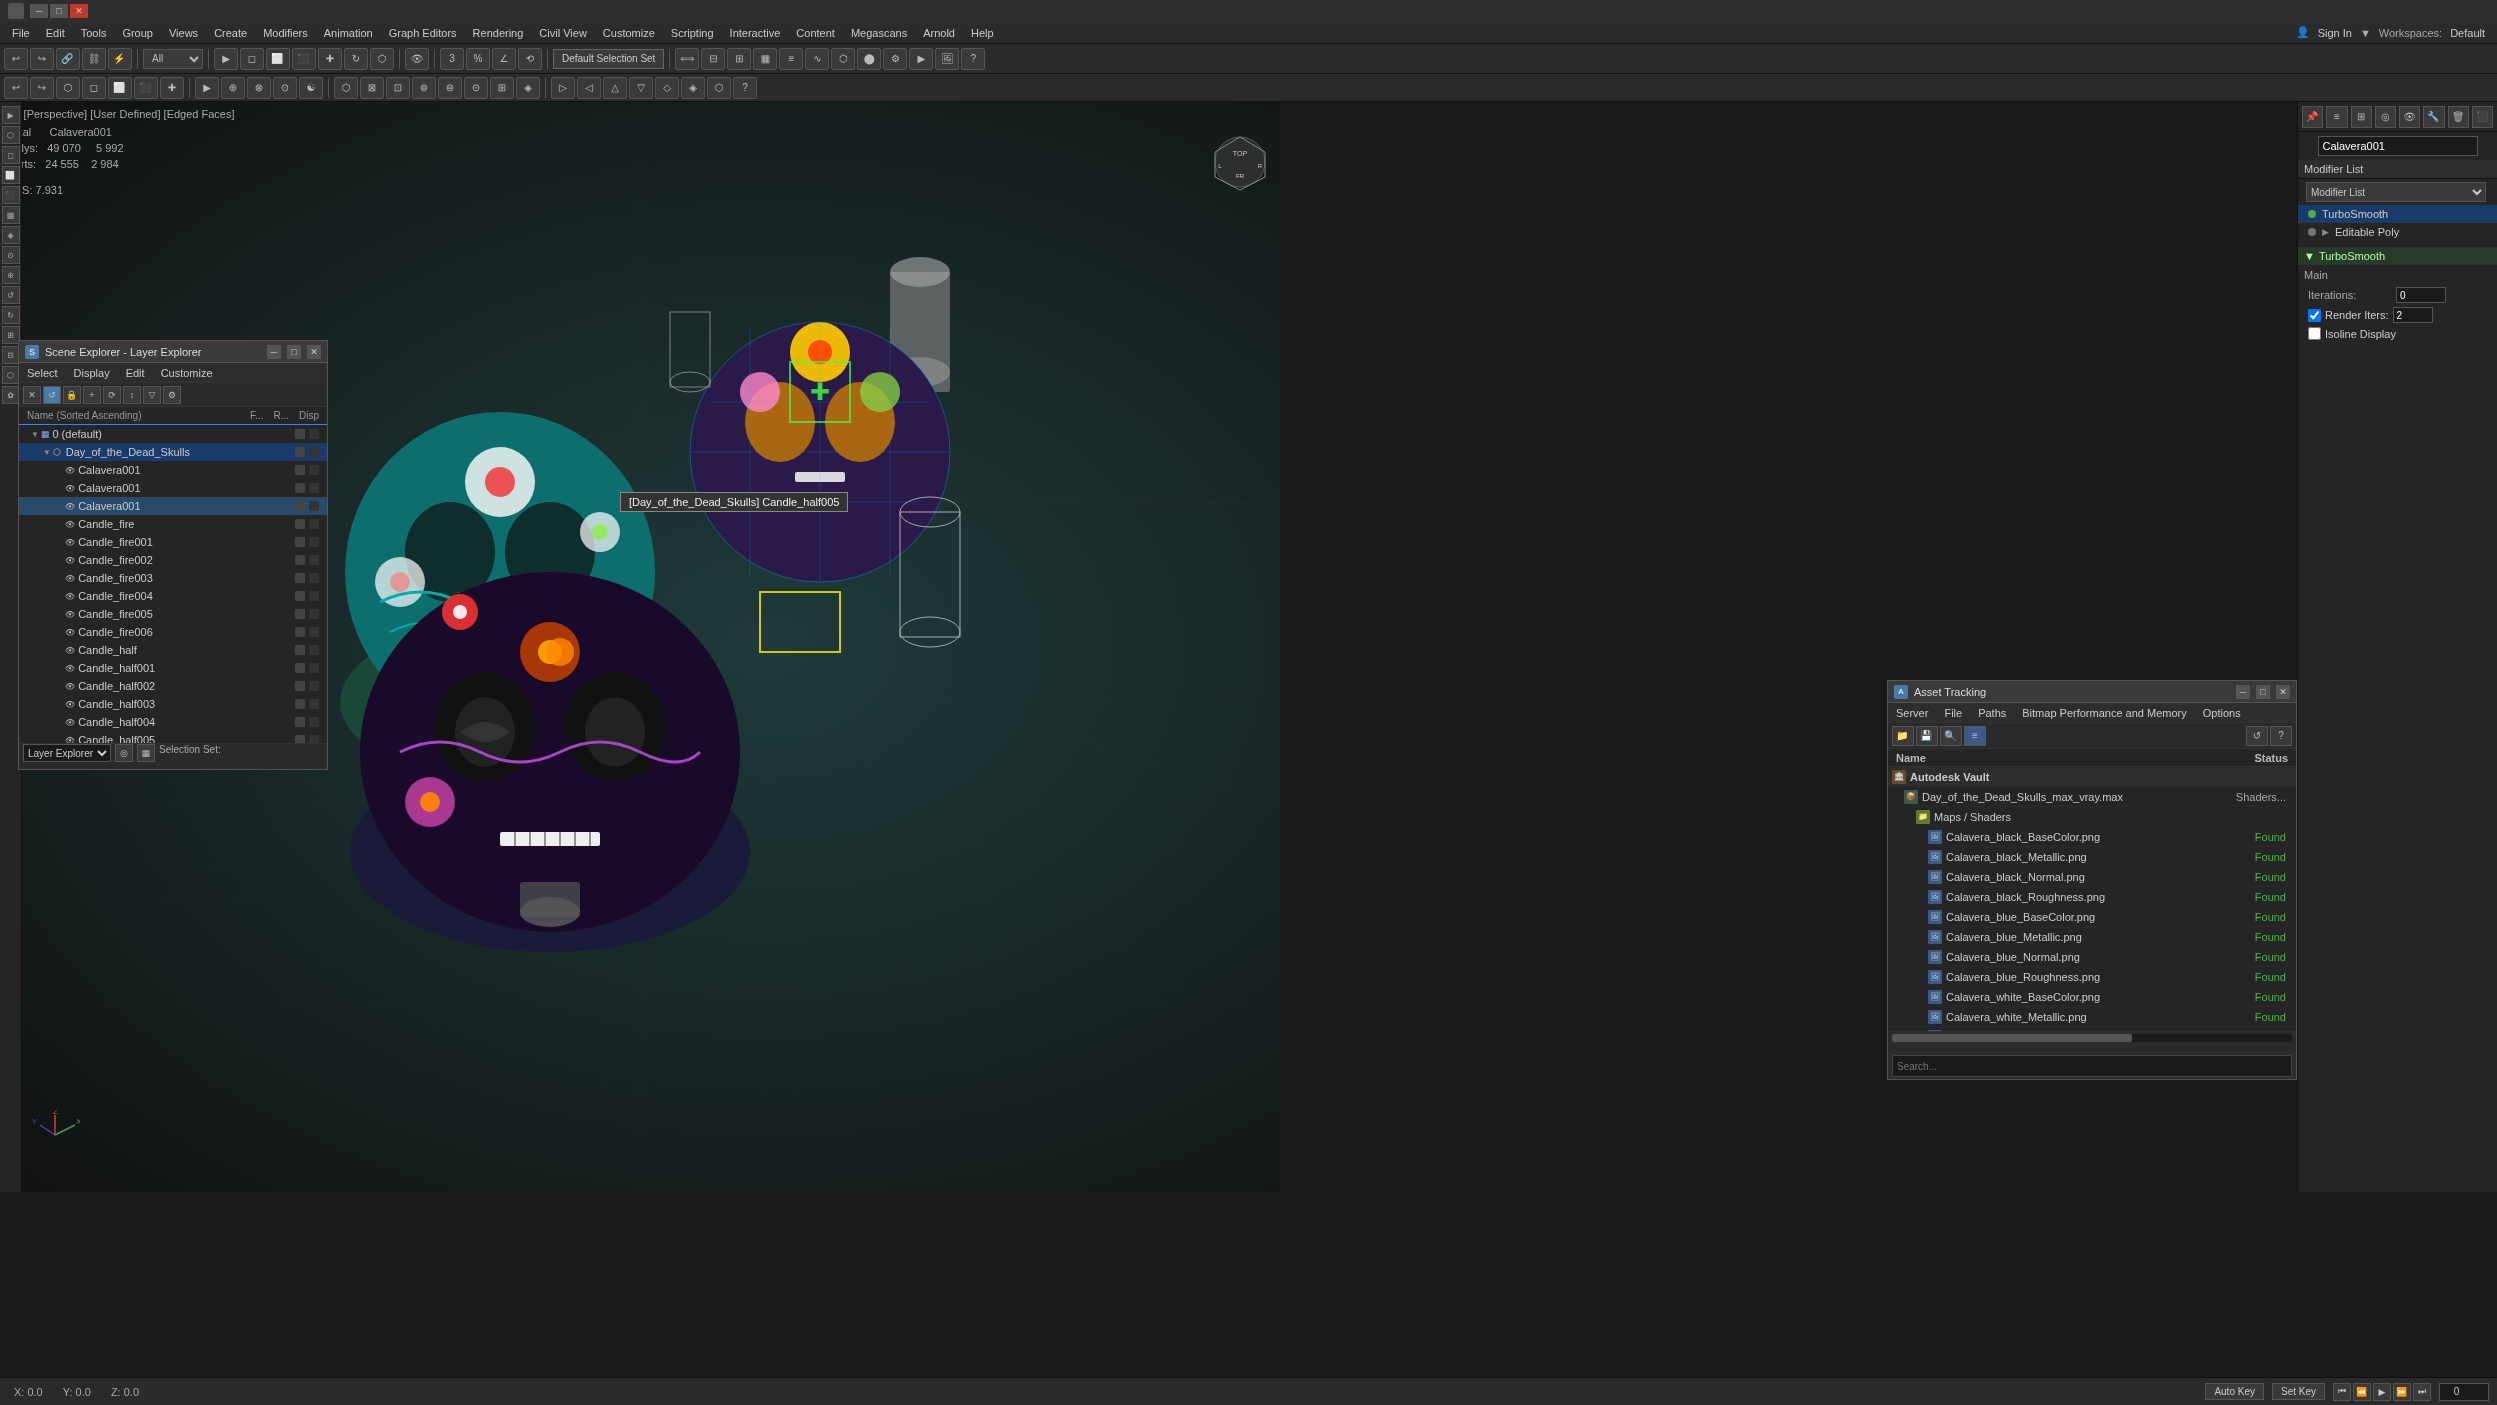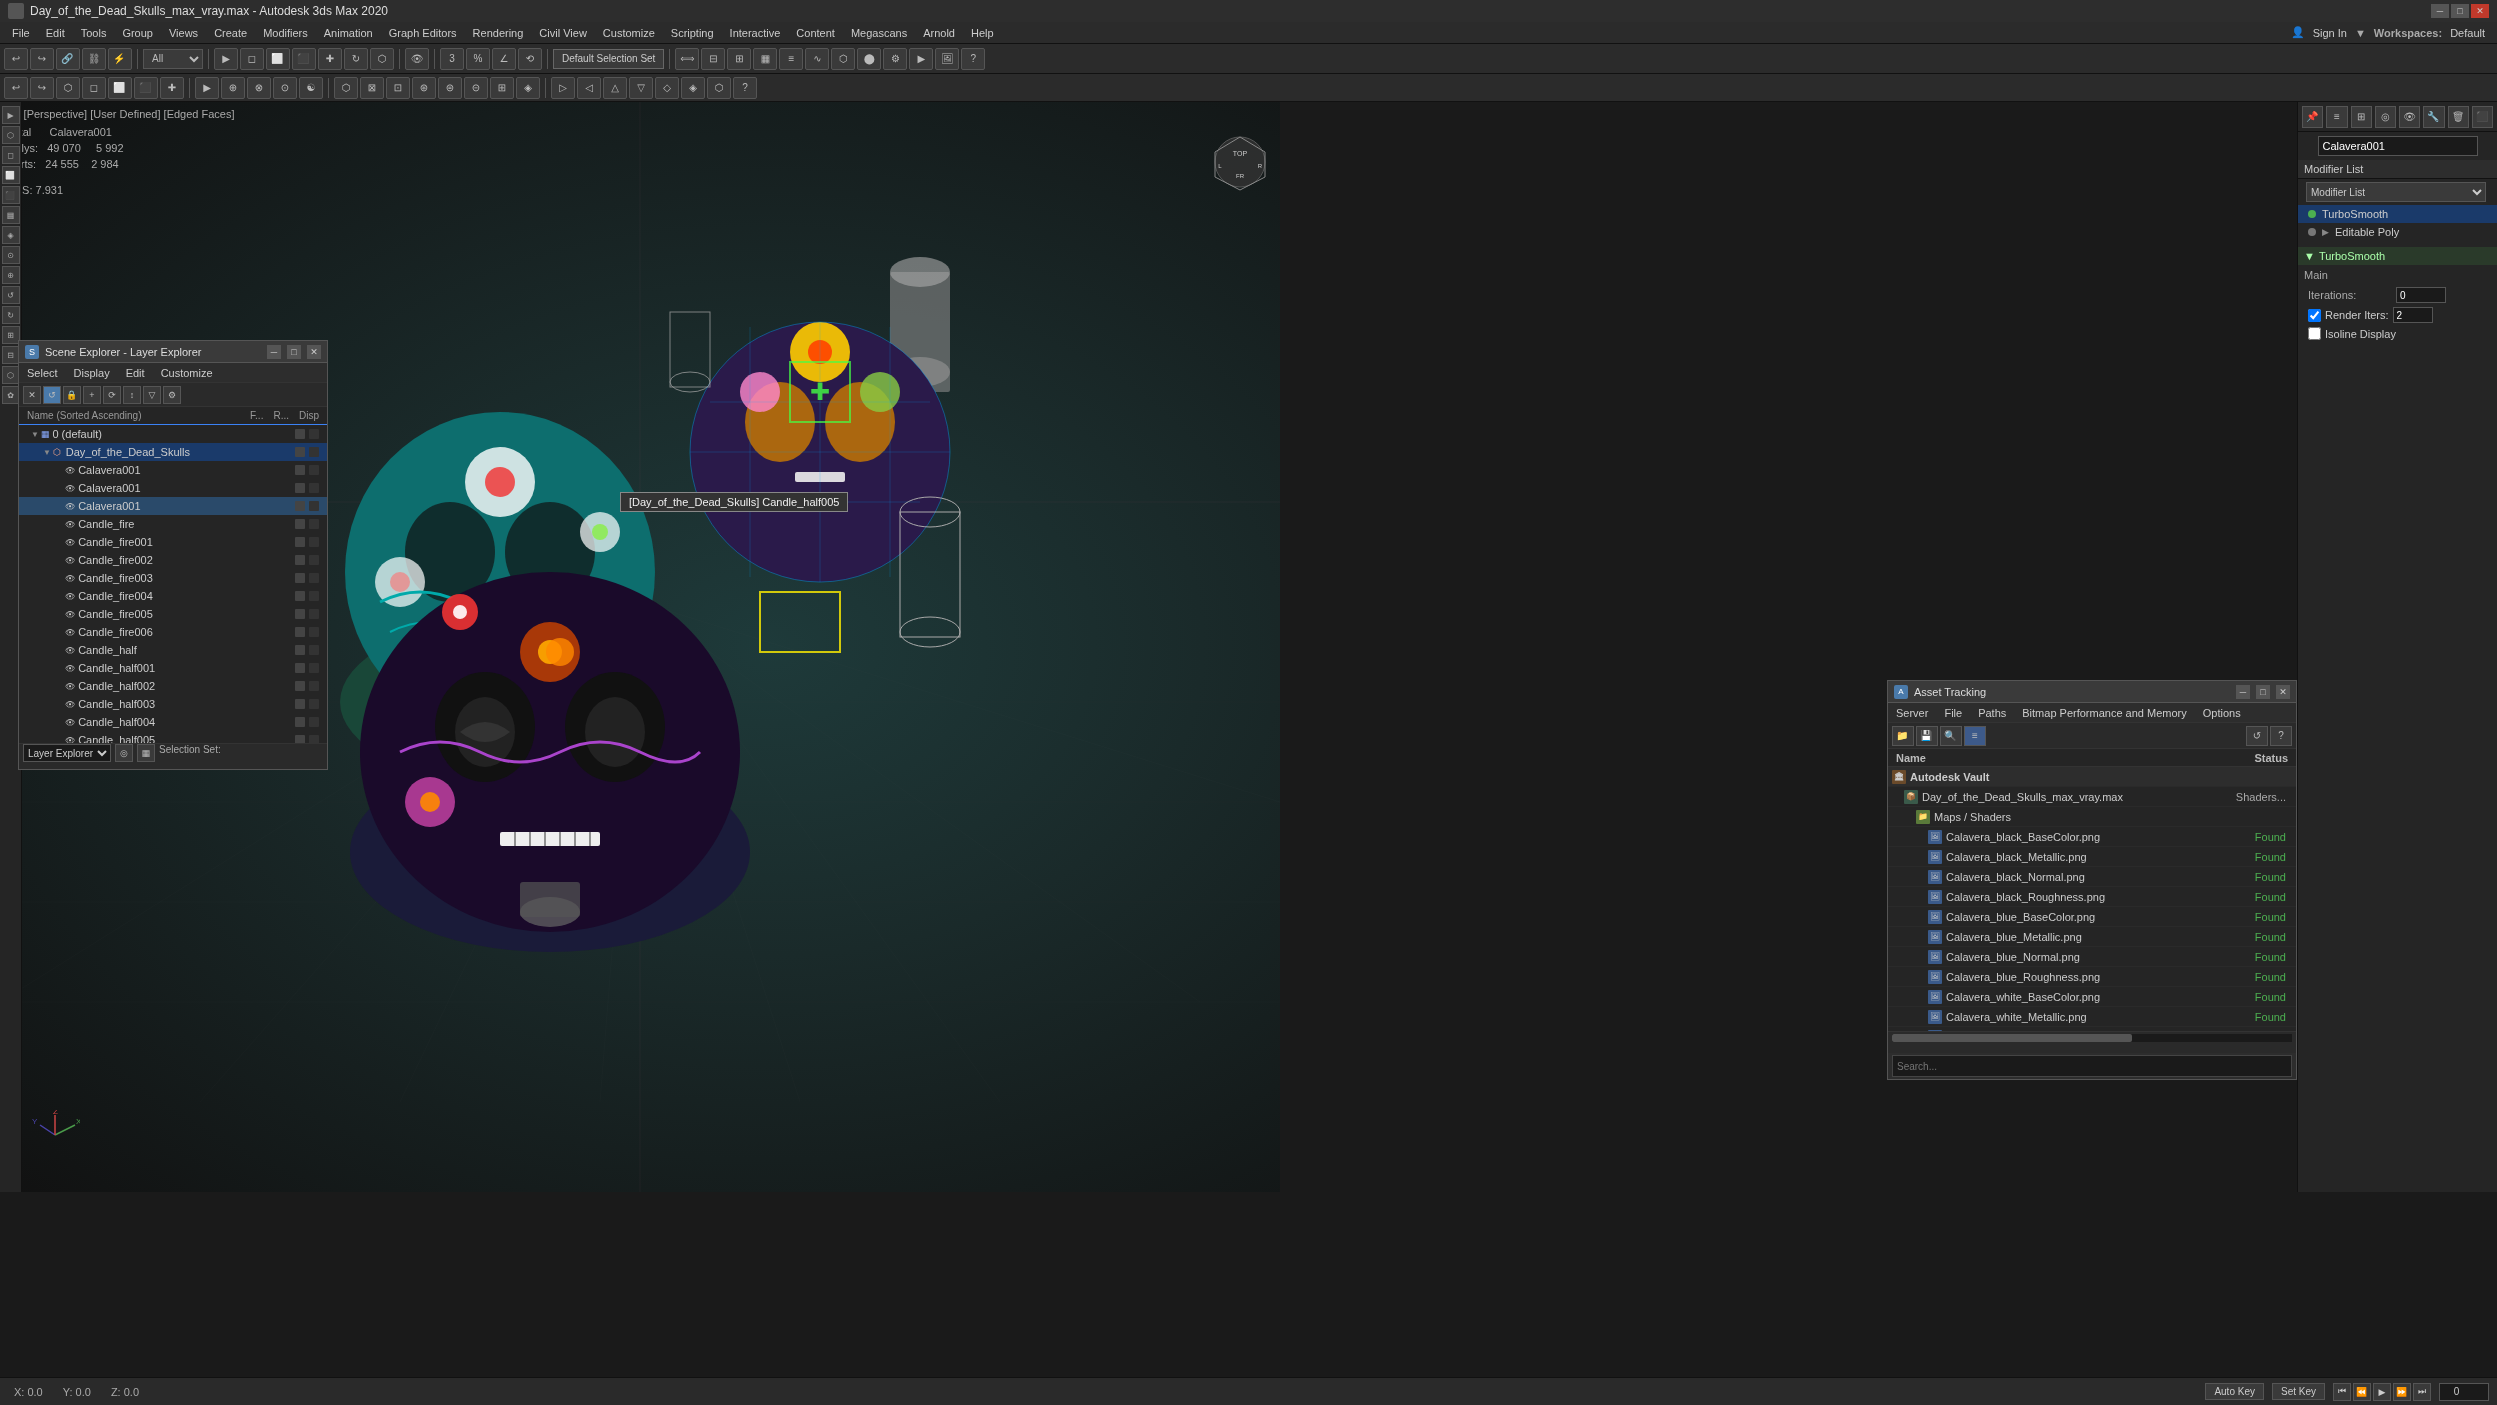--- a/index.html
+++ b/index.html
@@ -630,21 +630,20 @@
     .at-list::-webkit-scrollbar { width: 8px; }
     .at-list::-webkit-scrollbar-track { background: #1a1a1a; }
     .at-list::-webkit-scrollbar-thumb { background: #555; }
 
   </style>
 </head>
 <body>
 
 <div id="title-bar">
   <div class="title-icon"></div>
-  <span class="title-text">Day_of_the_Dead_Skulls_max_vray.max - Autodesk 3ds Max 2020</span>
   <div class="win-controls">
     <button class="win-btn">─</button>
     <button class="win-btn">□</button>
     <button class="win-btn close">✕</button>
   </div>
 </div>
 
 <div id="menu-bar">
   <span class="menu-item">File</span>
   <span class="menu-item">Edit</span>
@@ -662,21 +661,21 @@
   <span class="menu-item">Interactive</span>
   <span class="menu-item">Content</span>
   <span class="menu-item">Megascans</span>
   <span class="menu-item">Arnold</span>
   <span class="menu-item">Help</span>
   <div style="flex:1;"></div>
   <div style="display:flex;align-items:center;gap:8px;padding-right:8px;">
     <span style="font-size:11px;color:#aaa;">👤</span>
     <span style="font-size:11px;color:#ccc;cursor:pointer;">Sign In</span>
     <span style="font-size:11px;color:#aaa;">▼</span>
-    <span style="font-size:11px;color:#aaa;font-weight:bold;">Workspaces:</span>
+    <span style="font-size:11px;color:#aaa;">Workspaces:</span>
     <span style="font-size:11px;color:#ccc;">Default</span>
   </div>
 </div>
 
 <div id="toolbar1">
   <button class="tb-btn">↩</button>
   <button class="tb-btn">↪</button>
   <button class="tb-btn">🔗</button>
   <button class="tb-btn">⛓</button>
   <button class="tb-btn">⚡</button>

